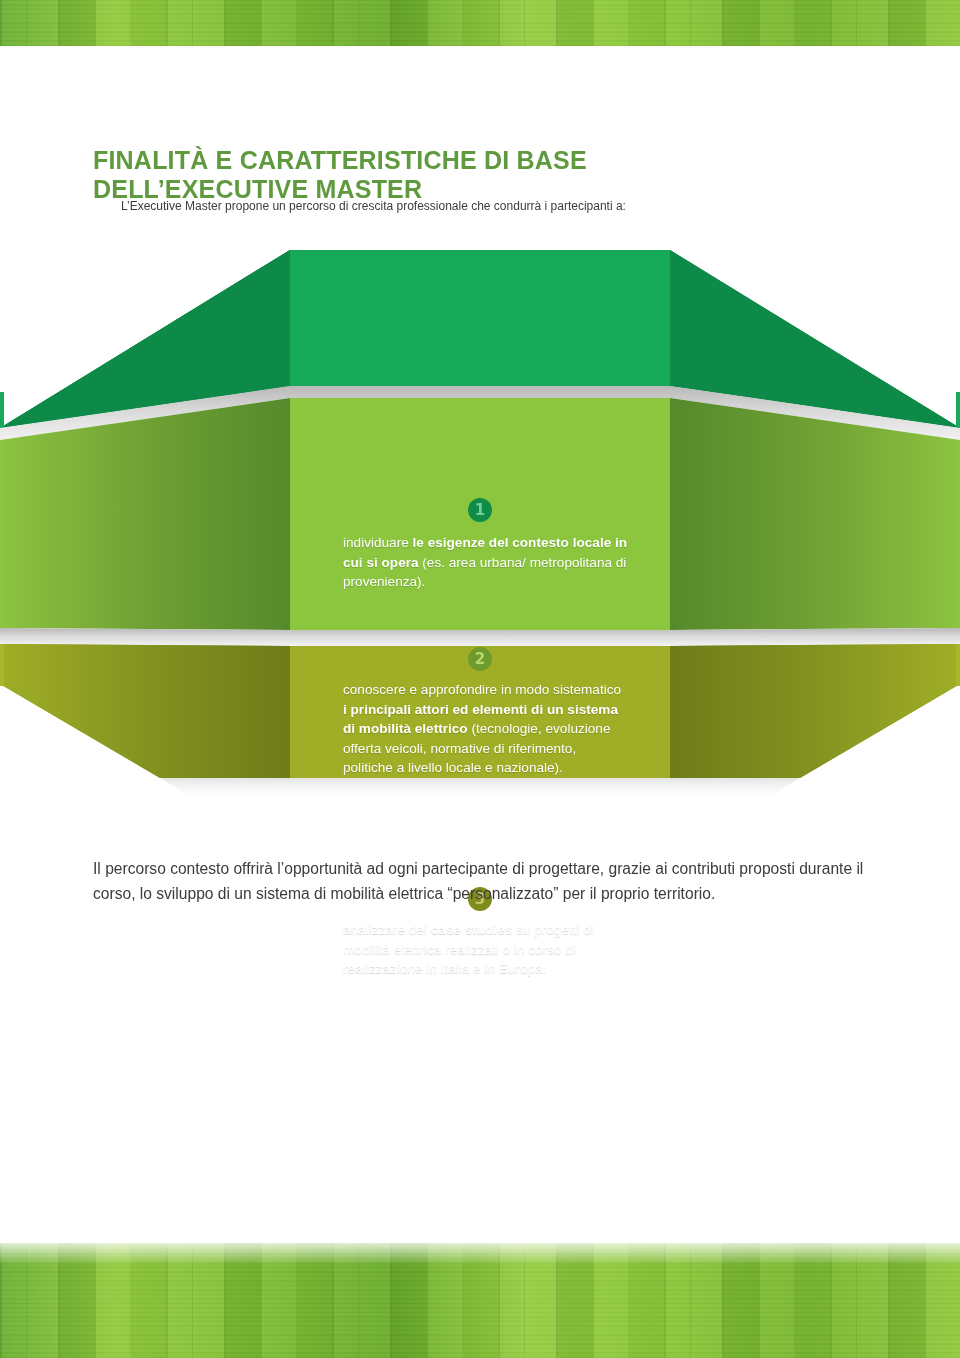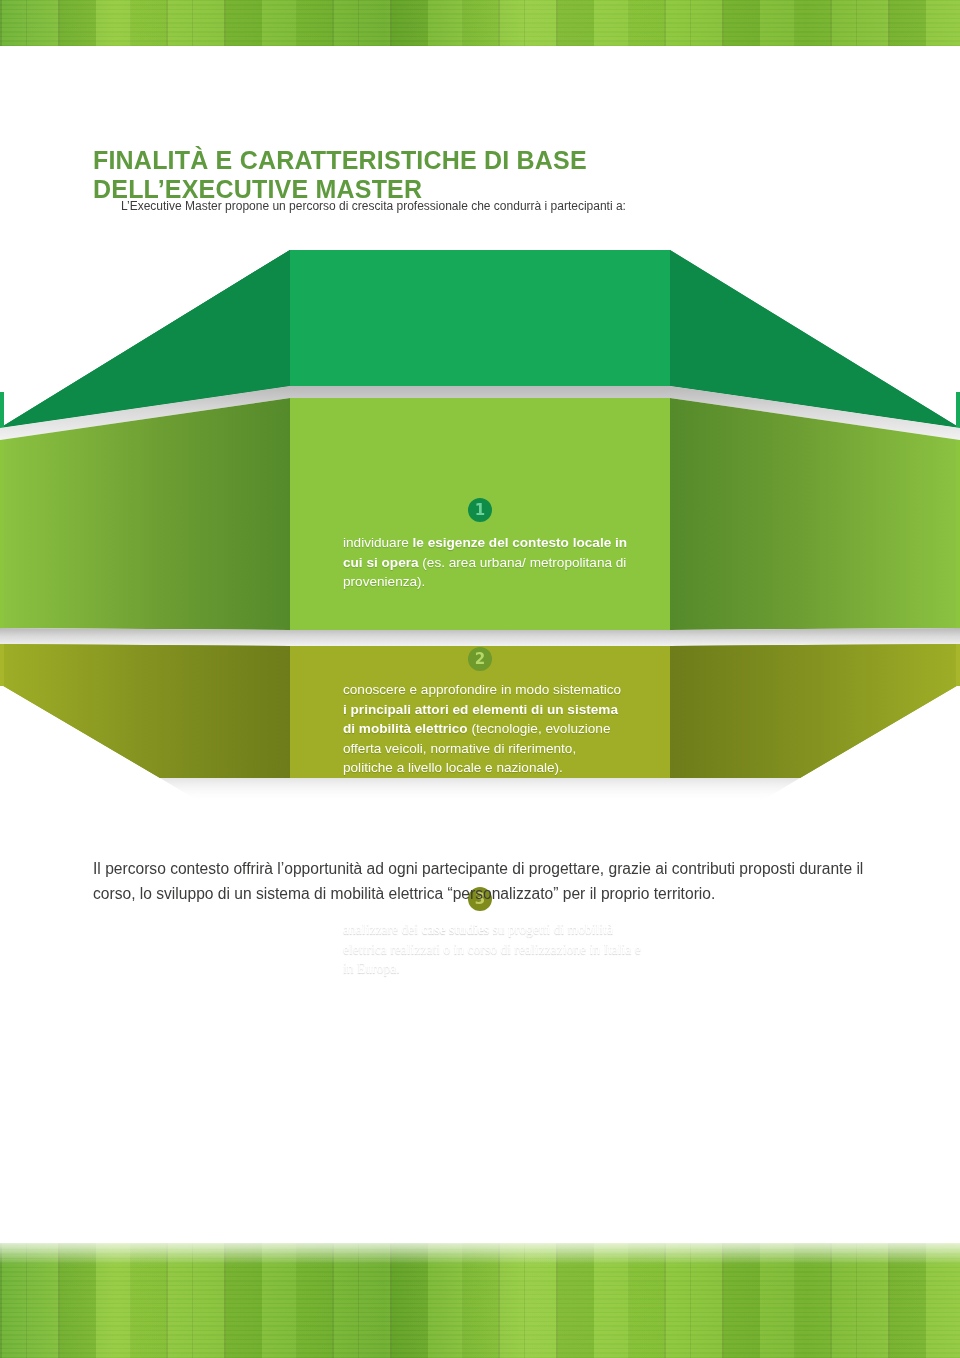--- a/index.html
+++ b/index.html
@@ -97,21 +97,21 @@
   #num-2 { background:#6f9a2c; color:#b4d96a; }
   #num-3 { background:#7f8c1c; color:#c3ca63; }
 
   
   #panel-1-text { left: 343px; top: 301px; width: 300px; }
   #num-1 { left: 468px; top: 266px; }
   
   #panel-2-text { left: 343px; top: 448px; width: 280px; }
   #num-2 { left: 468px; top: 415px; }
   
-  #panel-3-text { left: 343px; top: 688px; width: 300px; font-family: Liberation Serif, serif; }
+  #panel-3-text { left: 343px; top: 688px; width: 300px; }
   #num-3 { left: 468px; top: 655px; }
 
   
   #closing-text {
     position: absolute;
     left: 93px; top: 840px; width: 796px;
     color: #3c3c3b;
     font-size: 15.6px;
     line-height: 25px;
   }

